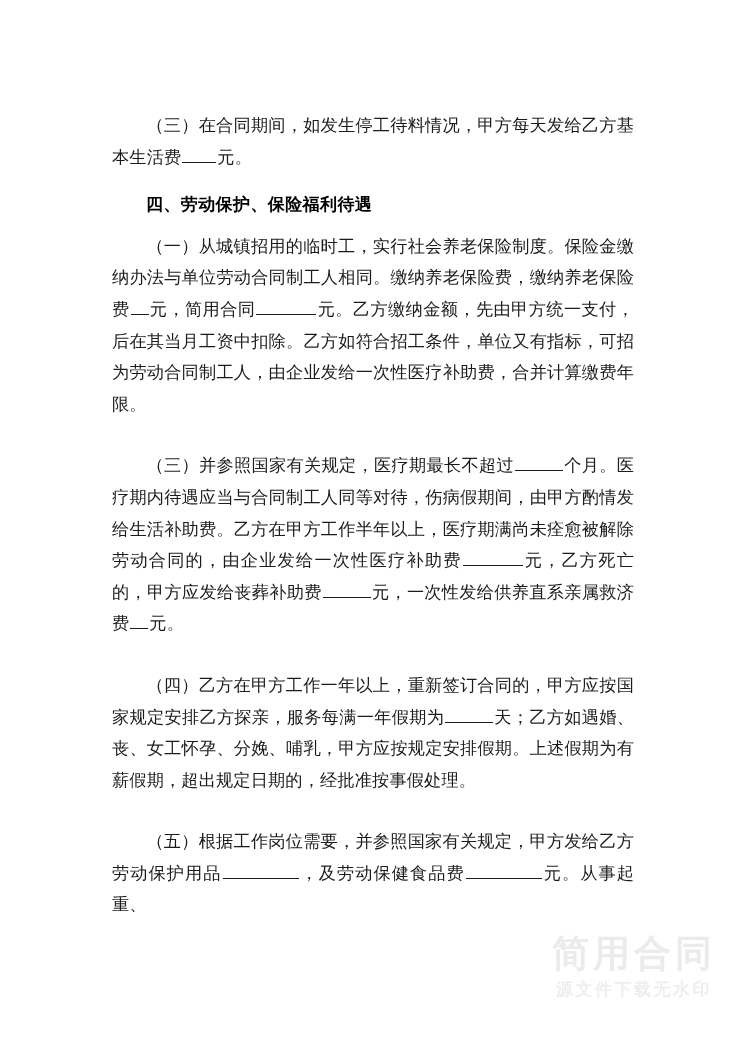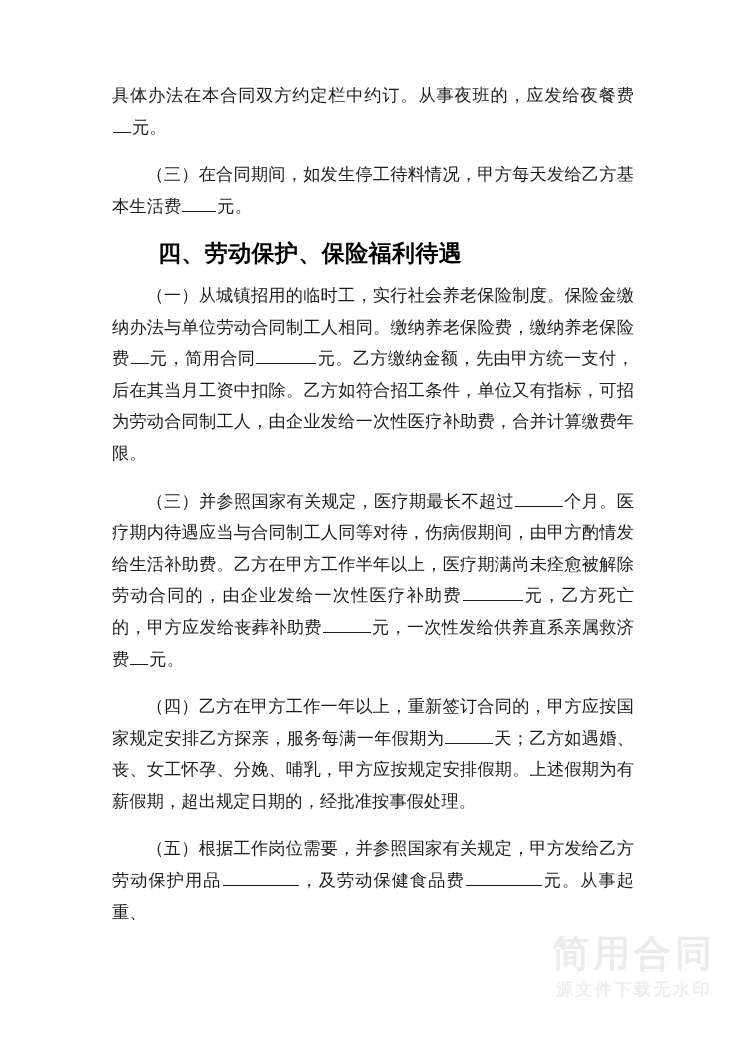--- a/index.html
+++ b/index.html
@@ -68,26 +68,26 @@
     color: #1b1b1b;
     text-align: justify;
     text-justify: inter-character;
     margin: 0 0 0 0;
     letter-spacing: 0.15px;
   }
   .para.indent {
     text-indent: 2em;
   }
   .para.gap {
-    margin-top: 16px;
+    margin-top: 30px;
   }
 
   .heading {
     font-family: "DejaVu Sans", "Liberation Sans", sans-serif;
-    font-size: 23px;
+    font-size: 17px;
     font-weight: 700;
     line-height: 31.6px;
     color: #000000;
     text-indent: 2em;
     margin: 16px 0 10px 0;
     letter-spacing: 0.4px;
   }
 
   
   .blank {
@@ -107,21 +107,20 @@
 <body>
 
 <div class="page">
 
   <div class="watermark">
     <div class="wm-main">简用合同</div>
     <div class="wm-sub">源文件下载无水印</div>
   </div>
 
   <div class="doc-body" id="doc-body">
-      <p class="para"><span>具体办法在本合同双方约定栏中约订。从事夜班的，应发给夜餐费</span><span class="blank xs"></span><span>元。</span></p>
       <p class="para indent gap"><span>（三）在合同期间，如发生停工待料情况，甲方每天发给乙方基本生活费</span><span class="blank sm"></span><span>元。</span></p>
       <h2 class="heading"><span>四、劳动保护、保险福利待遇</span></h2>
       <p class="para indent"><span>（一）从城镇招用的临时工，实行社会养老保险制度。保险金缴纳办法与单位劳动合同制工人相同。缴纳养老保险费，缴纳养老保险费</span><span class="blank xs"></span><span>元，简用合同</span><span class="blank lg"></span><span>元。乙方缴纳金额，先由甲方统一支付，后在其当月工资中扣除。乙方如符合招工条件，单位又有指标，可招为劳动合同制工人，由企业发给一次性医疗补助费，合并计算缴费年限。</span></p>
       <p class="para indent gap"><span>（三）并参照国家有关规定，医疗期最长不超过</span><span class="blank md"></span><span>个月。医疗期内待遇应当与合同制工人同等对待，伤病假期间，由甲方酌情发给生活补助费。乙方在甲方工作半年以上，医疗期满尚未痊愈被解除劳动合同的，由企业发给一次性医疗补助费</span><span class="blank lg"></span><span>元，乙方死亡的，甲方应发给丧葬补助费</span><span class="blank md"></span><span>元，一次性发给供养直系亲属救济费</span><span class="blank xs"></span><span>元。</span></p>
       <p class="para indent gap"><span>（四）乙方在甲方工作一年以上，重新签订合同的，甲方应按国家规定安排乙方探亲，服务每满一年假期为</span><span class="blank md"></span><span>天；乙方如遇婚、丧、女工怀孕、分娩、哺乳，甲方应按规定安排假期。上述假期为有薪假期，超出规定日期的，经批准按事假处理。</span></p>
       <p class="para indent gap"><span>（五）根据工作岗位需要，并参照国家有关规定，甲方发给乙方劳动保护用品</span><span class="blank xl"></span><span>，及劳动保健食品费</span><span class="blank xl"></span><span>元。从事起重、</span></p>
     </div>
 
 </div>
 

